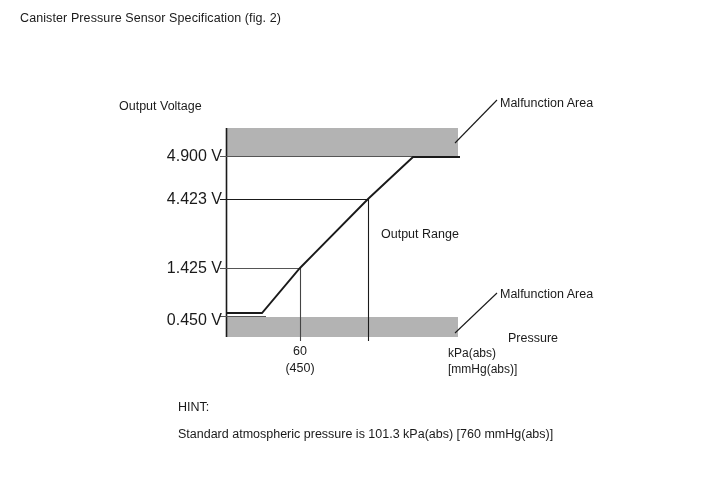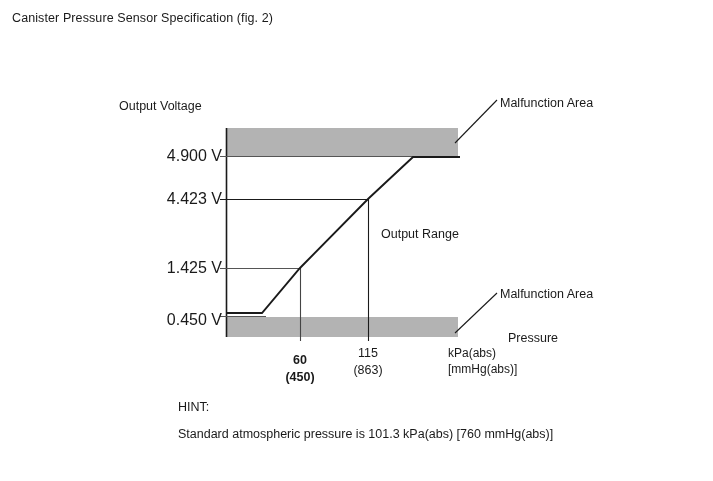--- a/index.html
+++ b/index.html
@@ -16,21 +16,21 @@
     overflow: hidden;
   }
   .page {
     position: absolute;
     left: 0; top: 0;
     width: 713px;
     height: 481px;
   }
   #doc-title {
     position: absolute;
-    left: 12px;
+    left: 20px;
     top: 11px;
     font-size: 12.5px;
     letter-spacing: 0.1px;
     white-space: nowrap;
   }
   #figure {
     position: absolute;
     left: 0; top: 0;
     width: 713px;
     height: 481px;
@@ -55,21 +55,21 @@
   #ytick-2 { left: 122px; top: 260px; }
   #ytick-3 { left: 122px; top: 312px; }
 
   .xtick-group {
     position: absolute;
     text-align: center;
     width: 90px;
     font-size: 12.5px;
     line-height: 1.35;
   }
-  #xtick-0 { left: 255px; top: 352px; font-weight: bold; }
+  #xtick-0 { left: 255px; top: 343px; }
   #xtick-1 { left: 323px; top: 345px; }
   #xunit {
     position: absolute;
     left: 448px;
     top: 345px;
     font-size: 12px;
     line-height: 1.35;
     text-align: left;
   }
   #x-axis-title {
@@ -139,24 +139,20 @@
     <div class="fig-text ytick-label" id="ytick-0">4.900 V</div>
     <div class="fig-text ytick-label" id="ytick-1">4.423 V</div>
     <div class="fig-text ytick-label" id="ytick-2">1.425 V</div>
     <div class="fig-text ytick-label" id="ytick-3">0.450 V</div>
 
     <div class="xtick-group" id="xtick-0">
       <div>60</div>
       <div>(450)</div>
     </div>
 
-    <div class="xtick-group" id="xtick-1">
-      <div>115</div>
-      <div>(863)</div>
-    </div>
 
     <div id="xunit">
       <div>kPa(abs)</div>
       <div>[mmHg(abs)]</div>
     </div>
 
     <div class="fig-text" id="x-axis-title">Pressure</div>
 
     <div class="fig-text" id="label-usable-range">Output Range</div>
 

